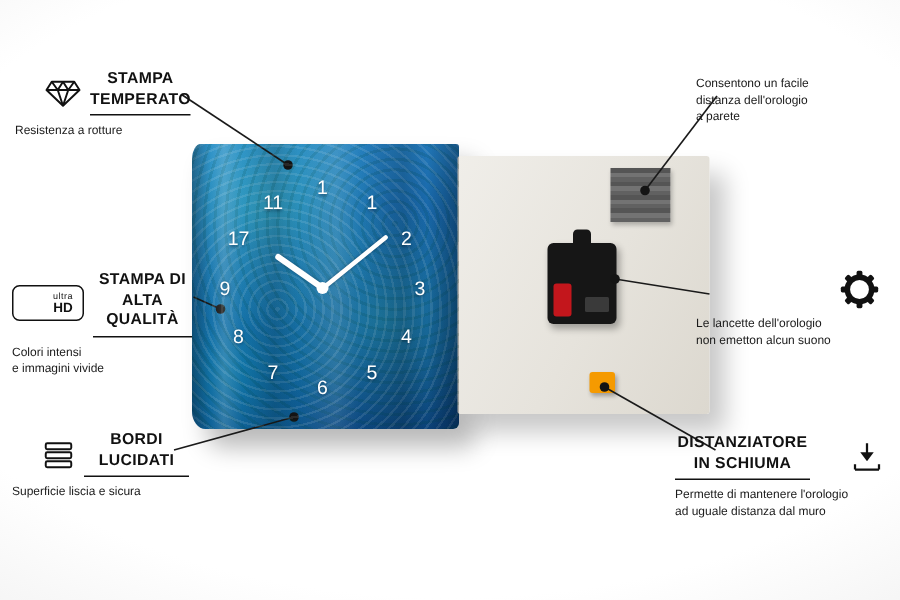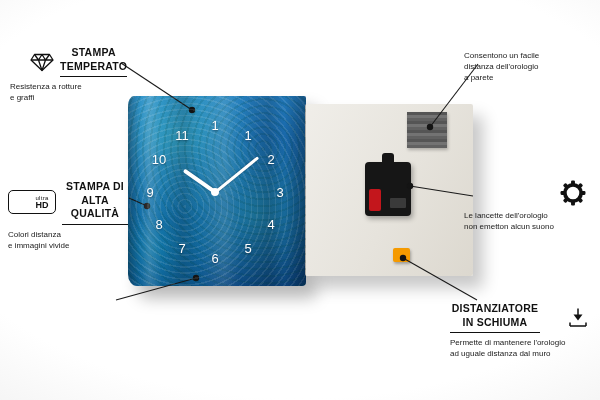--- a/index.html
+++ b/index.html
@@ -76,38 +76,38 @@
   .desc span{display:block;white-space:nowrap;}
   .icon{flex:0 0 auto;display:flex;align-items:center;justify-content:center;padding-left:20px;}
   .uhd{width:26px;height:22px;border:1.6px solid #111;border-radius:5px;flex-direction:column;line-height:1;}
   .uhd-top{font-size:6px;letter-spacing:.3px;}
   .uhd-bottom{font-size:9px;font-weight:bold;}
   .c1{left:10px;top:46px;width:116px;}
   .c2{left:8px;top:180px;width:120px;}
   .c3{left:8px;top:287px;width:118px;}
   .c4{left:464px;top:46px;width:124px;}
   .c5{left:464px;top:180px;width:122px;}
-  .c6{left:450px;top:302px;width:140px;}
+  .c6{left:450px;top:289px;width:140px;}
 </style>
 </head>
 <body>
 
 <div class="stage">
 
   <div class="panel-front">
     <span class="num n1">1</span>
     <span class="num n2">2</span>
     <span class="num n3">3</span>
     <span class="num n4">4</span>
     <span class="num n5">5</span>
     <span class="num n6">6</span>
     <span class="num n7">7</span>
     <span class="num n8">8</span>
     <span class="num n9">9</span>
-    <span class="num n10">10</span>
+    <span class="num n10">17</span>
     <span class="num n11">11</span>
     <span class="num n12">1</span>
     <div class="hand hour"></div>
     <div class="hand minute"></div>
     <div class="cap"></div>
   </div>
 
   <div class="panel-back">
     <div class="hanger"></div>
     <div class="mechanism">
@@ -145,41 +145,58 @@
           <path d="M1 8 L23 8 M4.5 2.5 L8.5 8 L12 18.5 M19.5 2.5 L15.5 8 L12 18.5 M12 2.5 L8.5 8 M12 2.5 L15.5 8"></path>
         </svg>
       </span>
       <div class="titlewrap">
         <span class="title-line">STAMPA</span>
         <span class="title-line">TEMPERATO</span>
       </div>
     </div>
     <div class="desc">
       <span>Resistenza a rotture</span>
-      <span>e graffi</span>
     </div>
   </div>
 
   <div class="callout left c2">
     <div class="head">
       <span class="icon uhd">
         <span class="uhd-top">ultra</span>
         <span class="uhd-bottom">HD</span>
       </span>
       <div class="titlewrap">
         <span class="title-line">STAMPA DI</span>
         <span class="title-line">ALTA QUALITÀ</span>
       </div>
     </div>
     <div class="desc">
-      <span>Colori distanza</span>
+      <span>Colori intensi</span>
       <span>e immagini vivide</span>
     </div>
   </div>
 
+  <div class="callout left c3">
+    <div class="head">
+      <span class="icon">
+        <svg width="22" height="22" viewBox="0 0 22 22" fill="none" stroke="#111" stroke-width="1.3">
+          <rect x="2.5" y="3.5" width="17" height="4" rx="1"></rect>
+          <rect x="2.5" y="9.5" width="17" height="4" rx="1"></rect>
+          <rect x="2.5" y="15.5" width="17" height="4" rx="1"></rect>
+        </svg>
+      </span>
+      <div class="titlewrap">
+        <span class="title-line">BORDI</span>
+        <span class="title-line">LUCIDATI</span>
+      </div>
+    </div>
+    <div class="desc">
+      <span>Superficie liscia e sicura</span>
+    </div>
+  </div>
 
   <div class="callout right c4">
     <div class="desc">
       <span>Consentono un facile</span>
       <span>distanza dell'orologio</span>
       <span>a parete</span>
     </div>
   </div>
 
   <div class="callout right c5">

